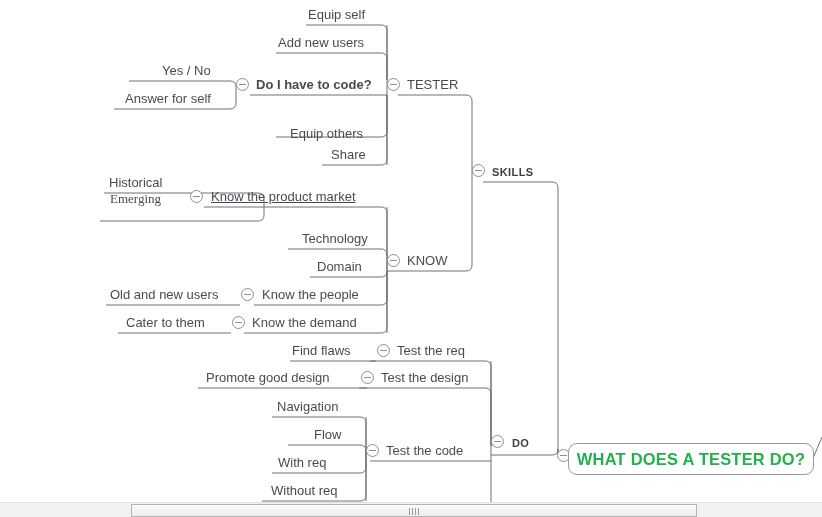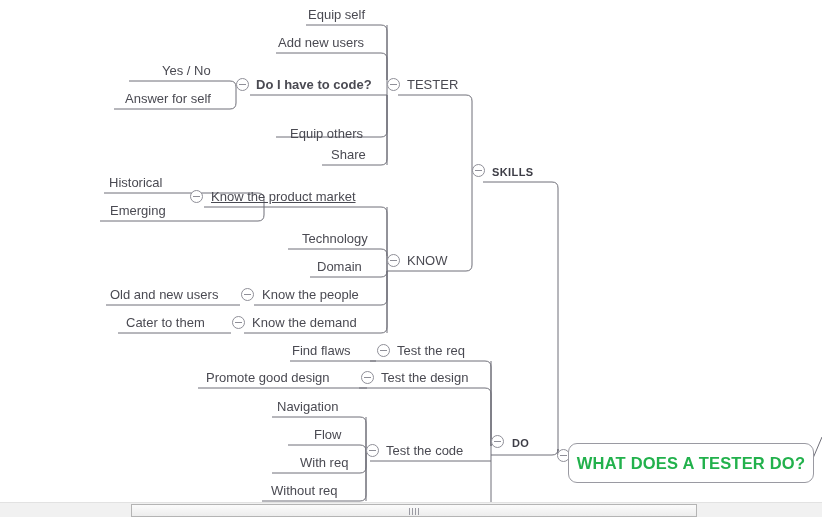--- a/index.html
+++ b/index.html
@@ -65,21 +65,21 @@
     top: 5px;
     width: 7px;
     height: 1px;
     background: #8f8f98;
   }
   .root-node {
     position: absolute;
     left: 568px;
     top: 443px;
     width: 246px;
-    height: 40px;
+    height: 32px;
     box-sizing: border-box;
     border: 1px solid #9a9aa2;
     border-radius: 9px;
     background: #ffffff;
     display: flex;
     align-items: center;
     justify-content: center;
   }
   .root-title {
     font-family: "Liberation Sans", sans-serif;
@@ -226,21 +226,21 @@
     <div class="node-label" style="left:331px; top:147px;">Share</div>
 
     <div class="collapse-icon" style="left:472px; top:164px;"></div>
     <div class="node-label main" style="left:492px; top:164px;">SKILLS</div>
 
     <div class="node-label" style="left:109px; top:175px;">Historical</div>
 
     <div class="collapse-icon" style="left:190px; top:190px;"></div>
     <div class="node-label" style="left:211px; top:189px;text-decoration:underline;">Know the product market</div>
 
-    <div class="node-label" style="left:110px; top:203px;">Emerging</div>
+    <div class="node-label" style="left:110px; top:191px;font-family:Liberation Serif, serif;">Emerging</div>
 
     <div class="node-label" style="left:296px; top:231px;margin-left:6px;">Technology</div>
 
     <div class="node-label" style="left:317px; top:259px;">Domain</div>
 
     <div class="collapse-icon" style="left:387px; top:254px;"></div>
     <div class="node-label" style="left:407px; top:253px;">KNOW</div>
 
     <div class="node-label" style="left:110px; top:287px;">Old and new users</div>
 
@@ -262,21 +262,21 @@
     <div class="collapse-icon" style="left:361px; top:371px;"></div>
     <div class="node-label" style="left:381px; top:370px;">Test the design</div>
 
     <div class="node-label" style="left:277px; top:399px;">Navigation</div>
 
     <div class="node-label" style="left:314px; top:427px;">Flow</div>
 
     <div class="collapse-icon" style="left:366px; top:444px;"></div>
     <div class="node-label" style="left:386px; top:443px;">Test the code</div>
 
-    <div class="node-label" style="left:300px; top:455px;">With req</div>
+    <div class="node-label" style="left:278px; top:455px;">With req</div>
 
     <div class="node-label" style="left:271px; top:483px;">Without req</div>
 
     <div class="collapse-icon" style="left:491px; top:435px;"></div>
     <div class="node-label main" style="left:512px; top:435px;">DO</div>
 
     <div class="collapse-icon" style="left:557px; top:449px;"></div>
 
     <div class="root-node">
       <span class="root-title" style="color: rgb(34, 177, 76);">WHAT DOES A TESTER DO?</span>

